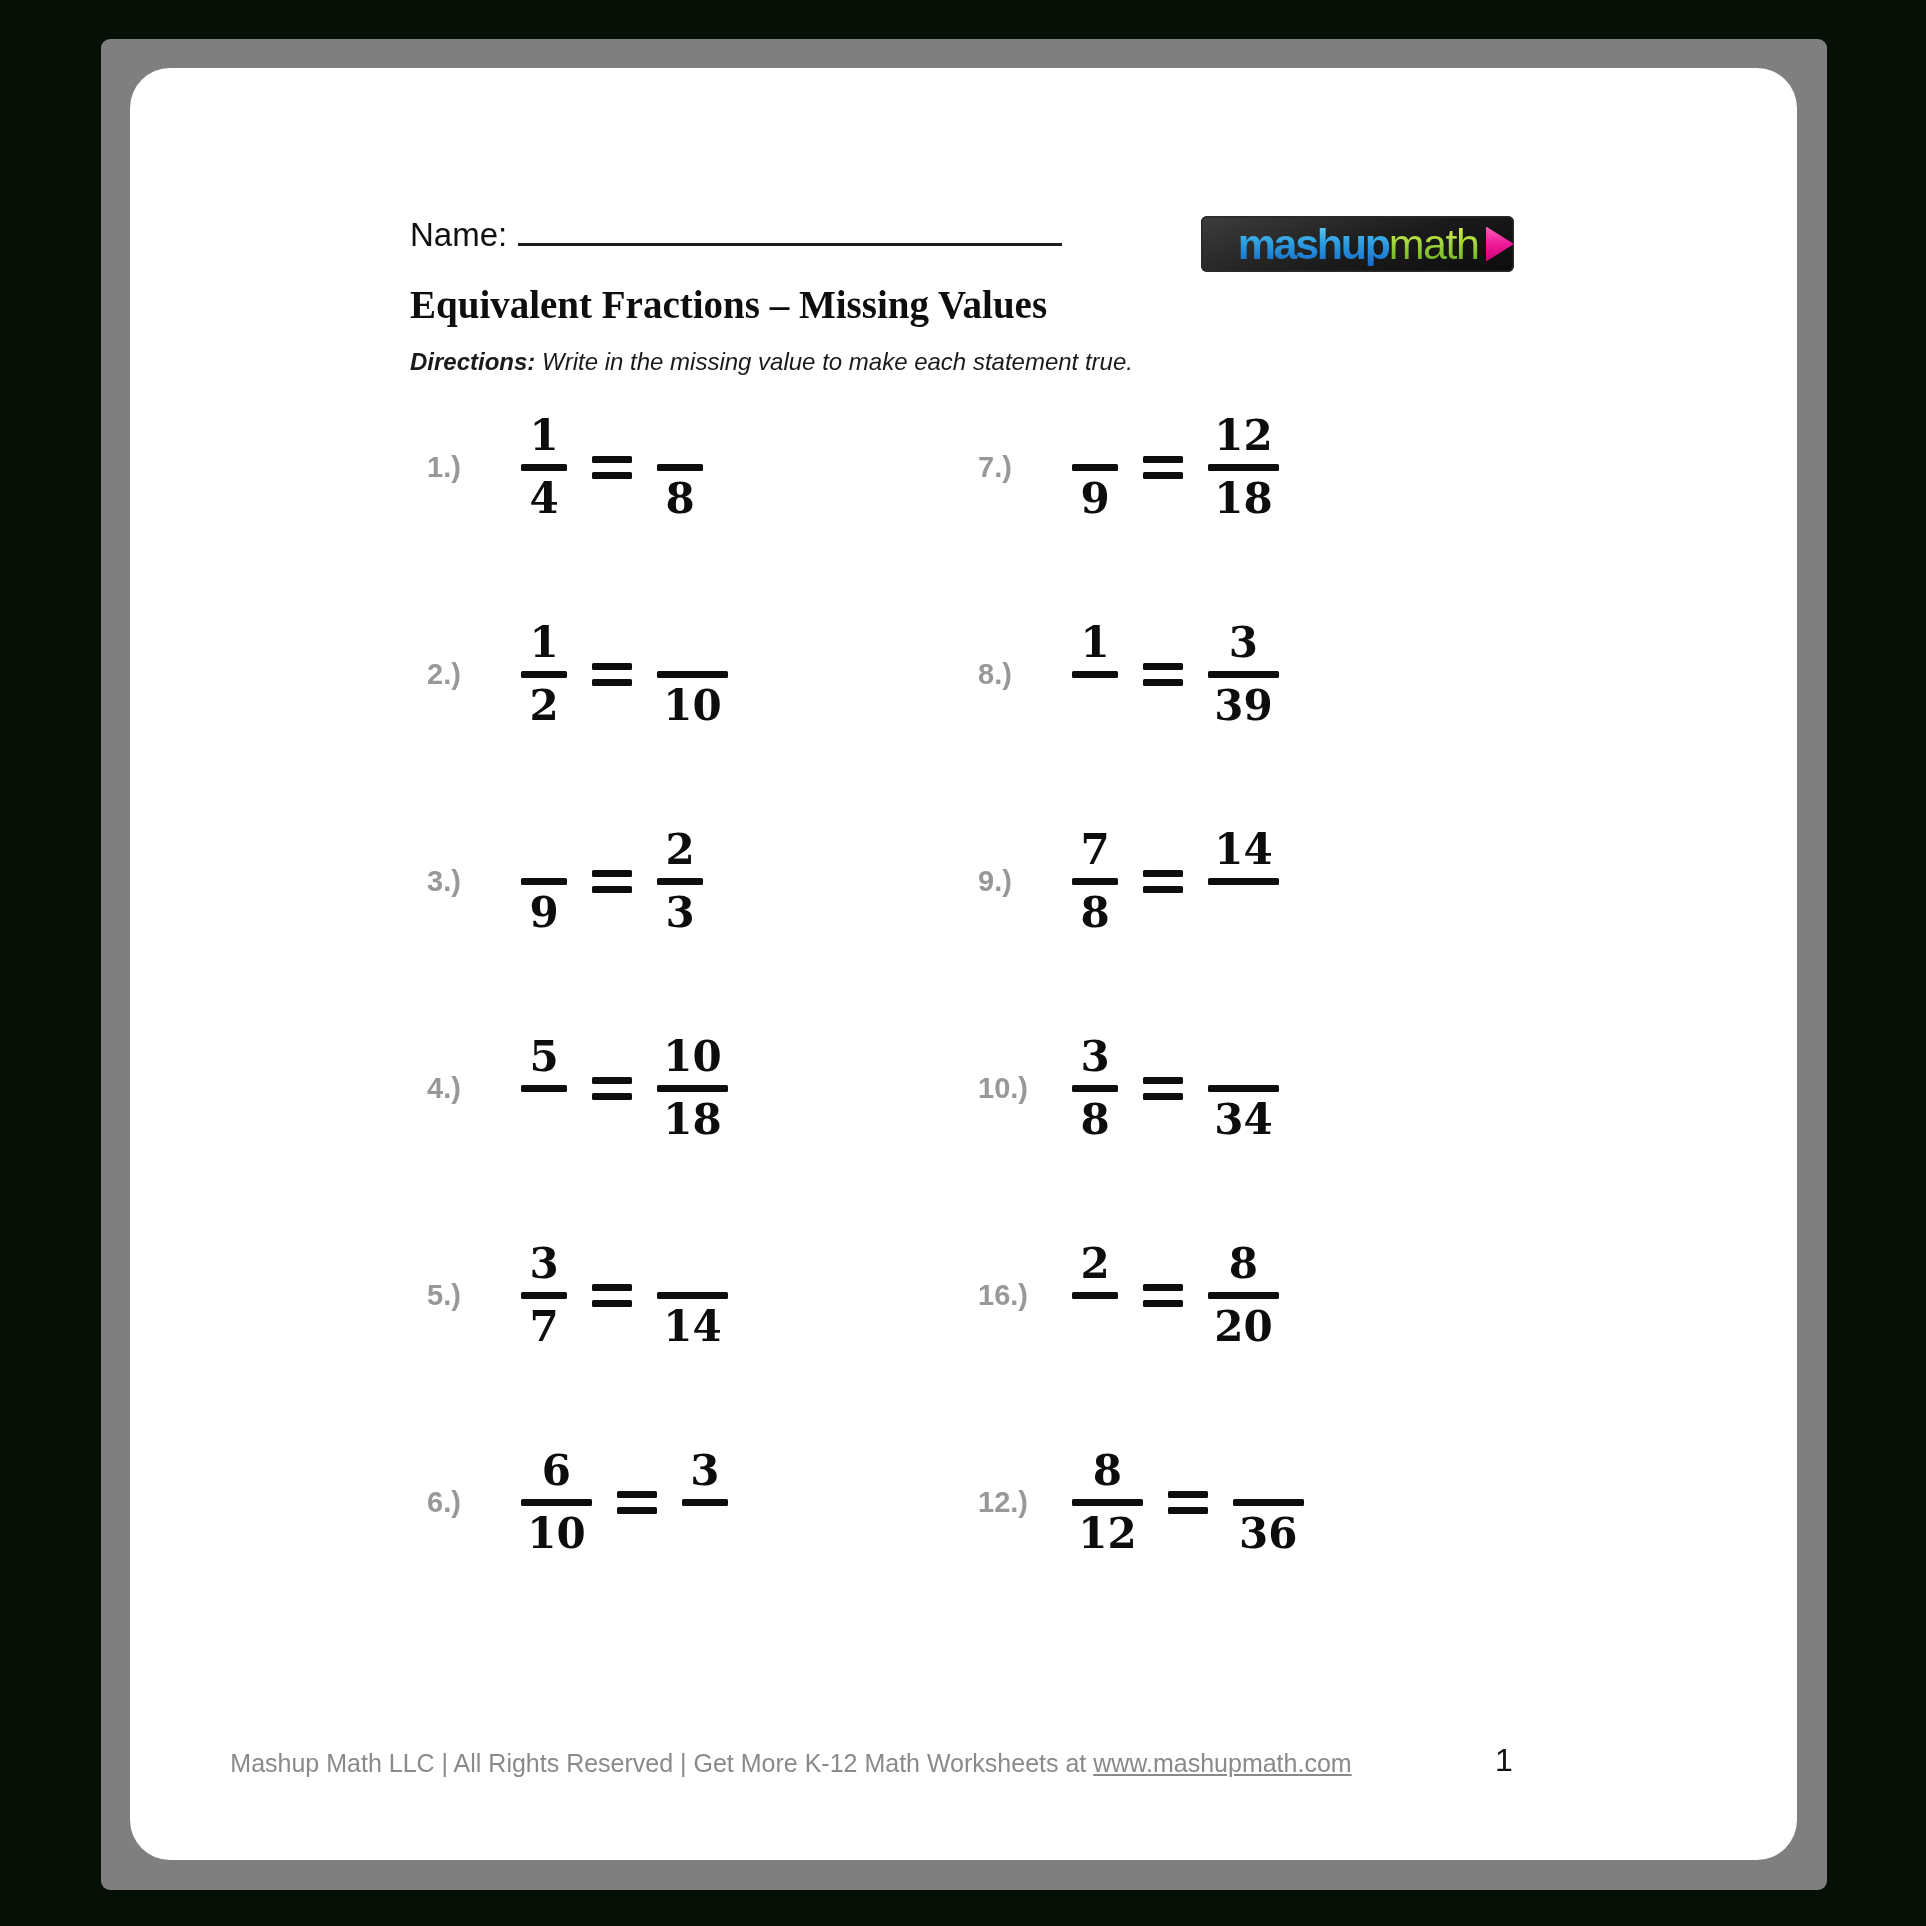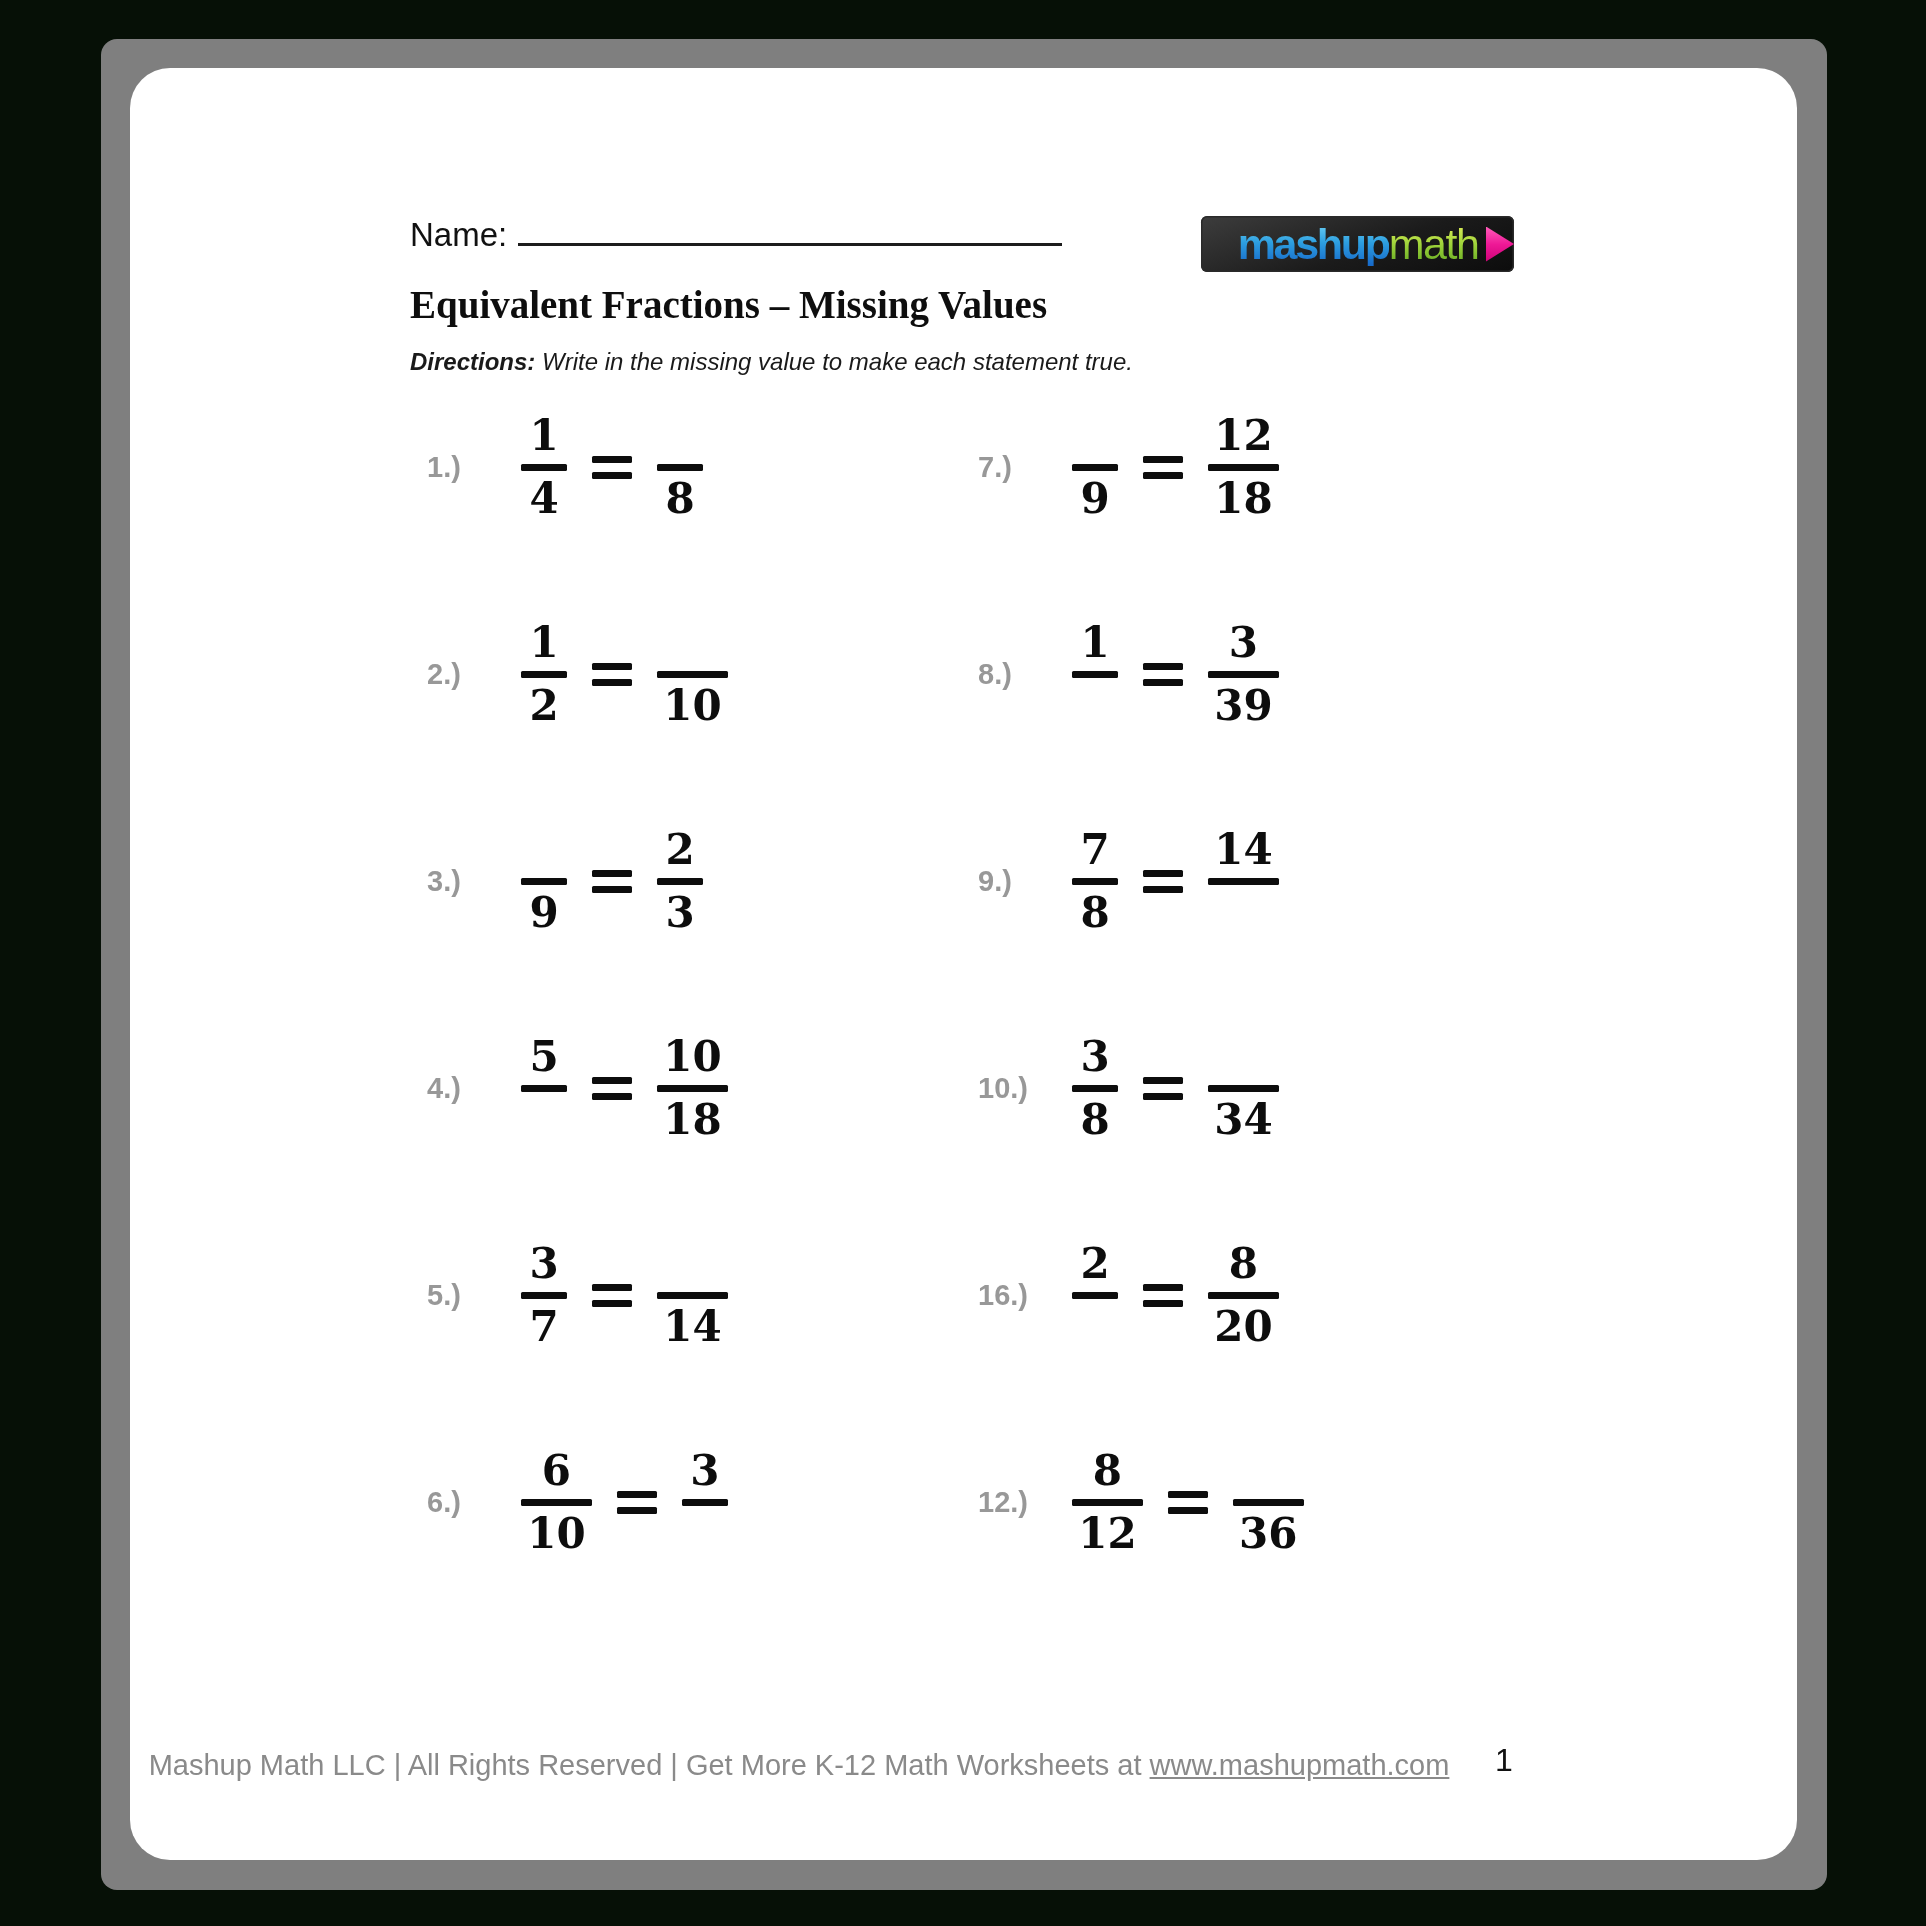--- a/index.html
+++ b/index.html
@@ -8,21 +8,21 @@
     background: #061006;
     font-family: "Liberation Sans", sans-serif;
     overflow: hidden;
   }
   .canvas { position: relative; width: 1926px; height: 1926px; }
 
   .page-border {
     position: absolute; left: 101px; top: 39px;
     width: 1726px; height: 1851px;
     background: #7f7f7f;
-    border-radius: 16px;
+    border-radius: 9px;
     padding: 15px; box-sizing: border-box;
   }
   .page {
     position: absolute; left: 29px; top: 29px;
     width: 1667px; height: 1792px;
     background: #ffffff;
     border-radius: 40px;
   }
 
   
@@ -104,23 +104,23 @@
     background: #0d0d0d; border-radius: 1.5px;
   }
   .eq {
     display: flex; flex-direction: column; gap: 9.2px;
     margin: 0 25px;
   }
   .eq .eq-bar { width: 40px; height: 7px; background: #0d0d0d; border-radius: 1.5px; }
 
   
   .footer {
-    position: absolute; left: 8px; top: 1681px; width: 1322px;
+    position: absolute; left: 0; top: 1681px; width: 1322px;
     text-align: center;
-    font-size: 29px; color: #8a8a8a;
+    font-size: 25px; color: #8a8a8a;
   }
   .footer .footer-link { text-decoration: underline; color: #8a8a8a; }
   .page-number {
     position: absolute; left: 1365px; top: 1674px;
     font-size: 32px; color: #111;
   }
 </style>
 </head>
 <body>
 

